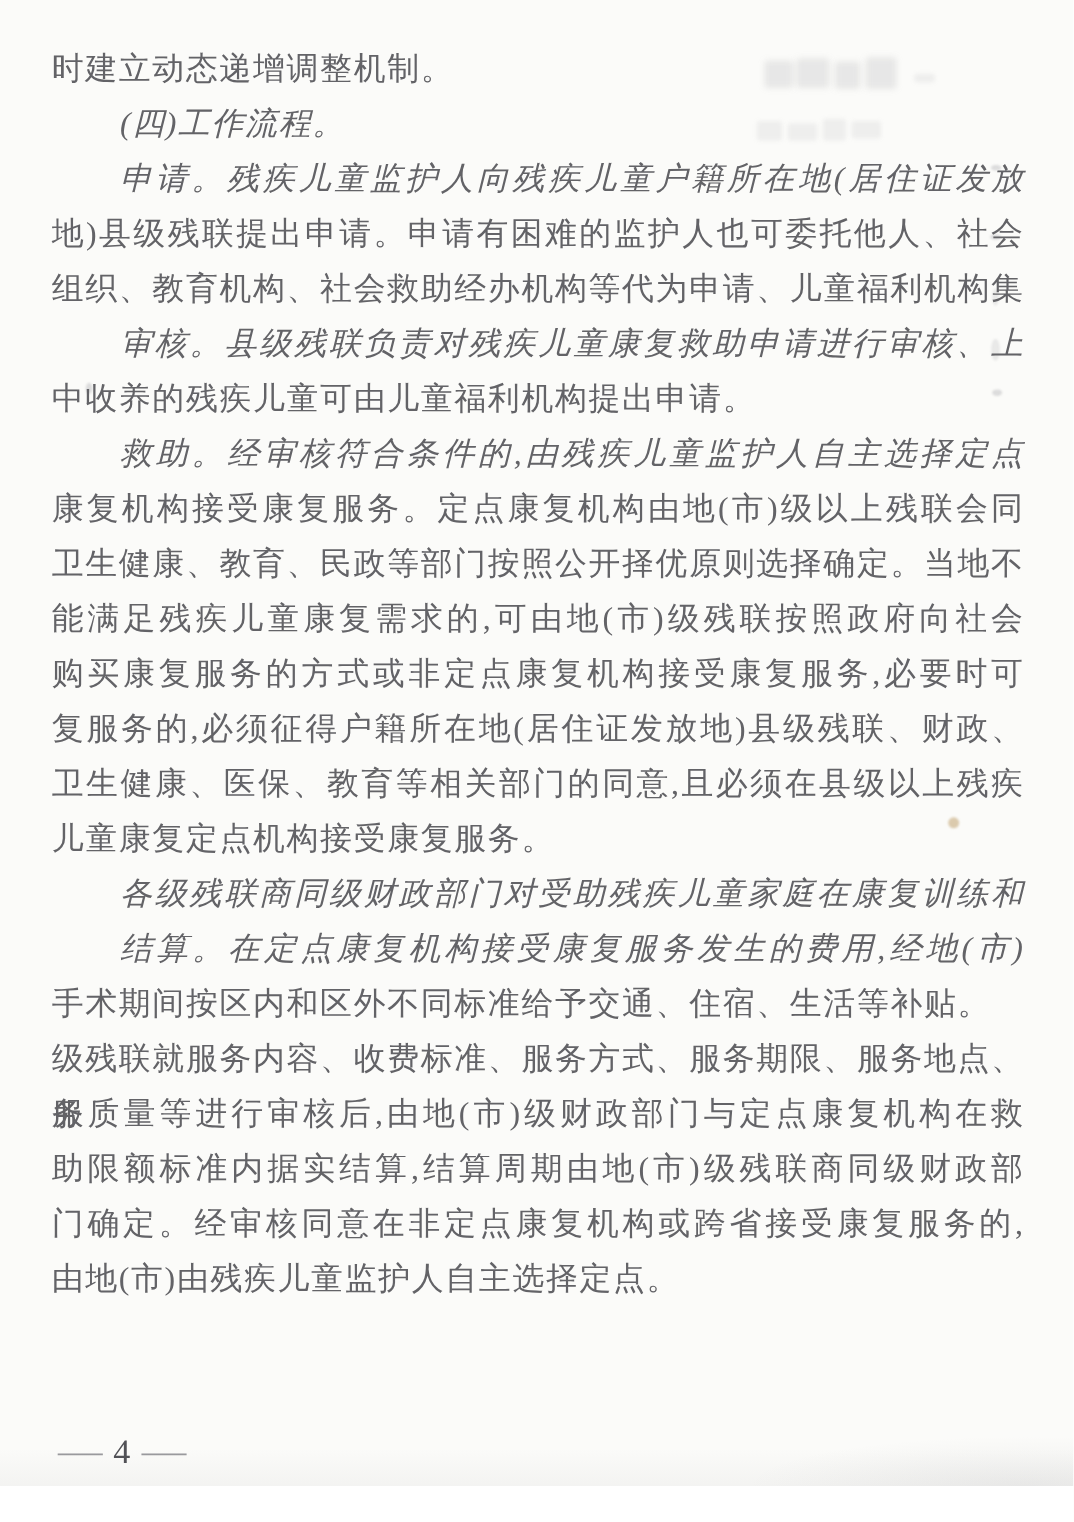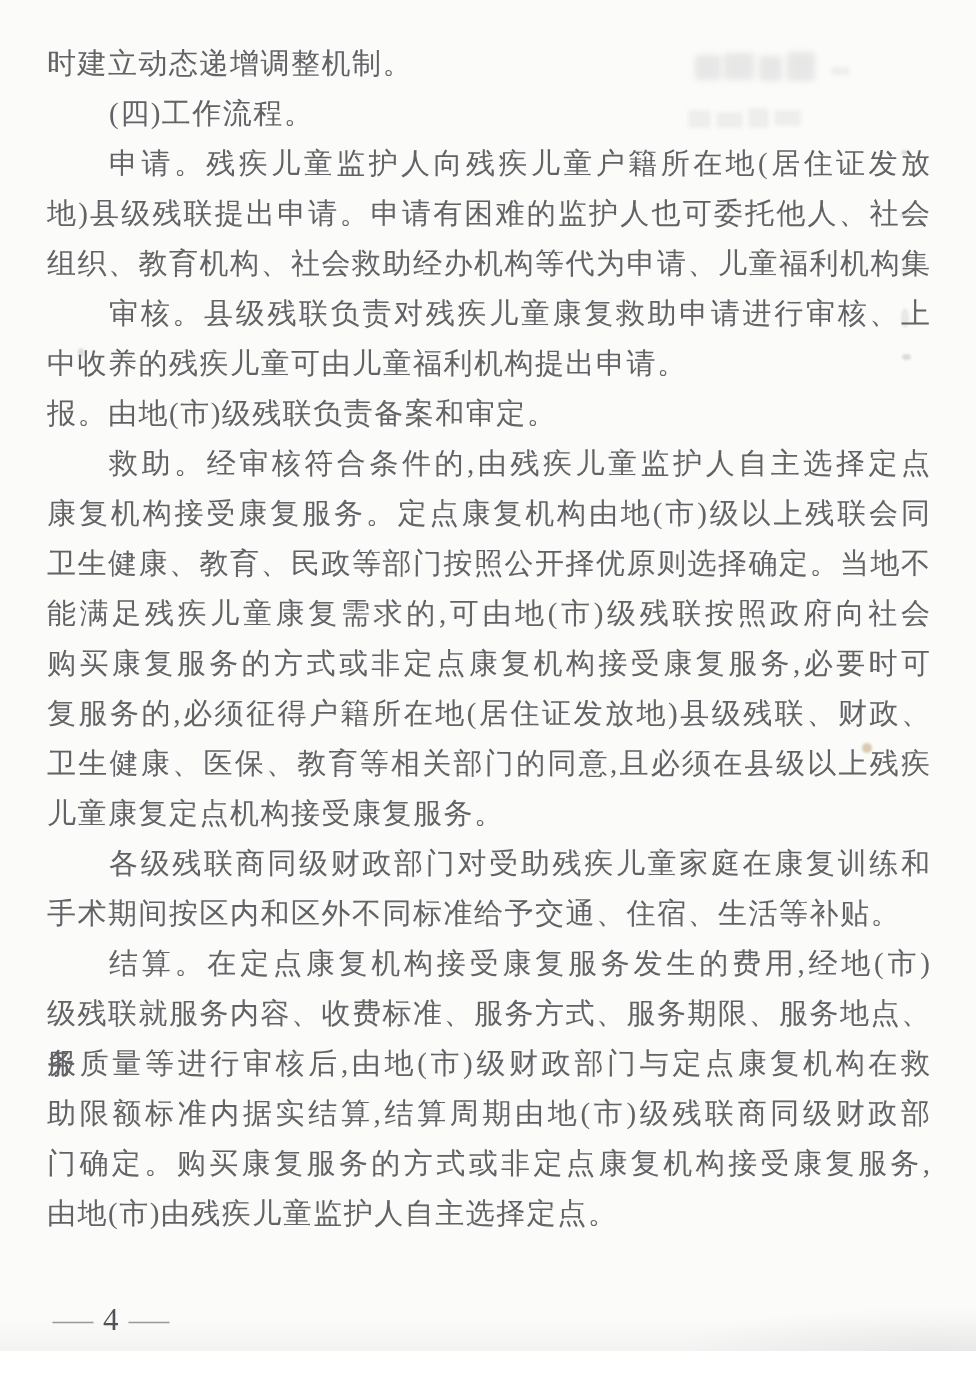--- a/index.html
+++ b/index.html
@@ -31,20 +31,21 @@
     height: 50px;
     line-height: 50px;
     font-size: 29px;
     letter-spacing: 1.5px;
     color: #636367;
     white-space: nowrap;
     text-rendering: optimizeLegibility;
   }
   .line.indent {
     text-indent: 62px;
+    font-style: italic;
   }
   .line.fill {
     white-space: normal;
     letter-spacing: 1px;
     text-align: justify;
     text-align-last: justify;
   }
   
   .footer {
     position: absolute;
@@ -130,36 +131,35 @@
   <div class="tan-dot" style="left:862px; top:743px; width:10px; height:10px;"></div>
 
   <div class="doc-body" style="color: rgb(99, 99, 103);">
       <div class="line">时建立动态递增调整机制。</div>
       <div class="line indent">(四)工作流程。</div>
       <div class="line indent fill">申请。残疾儿童监护人向残疾儿童户籍所在地(居住证发放</div>
       <div class="line fill">地)县级残联提出申请。申请有困难的监护人也可委托他人、社会</div>
       <div class="line fill">组织、教育机构、社会救助经办机构等代为申请、儿童福利机构集</div>
       <div class="line indent fill">审核。县级残联负责对残疾儿童康复救助申请进行审核、上</div>
       <div class="line">中收养的残疾儿童可由儿童福利机构提出申请。</div>
-      <div class="line">报。由地(市)级残联负责备案和审定。</div>
       <div class="line indent fill">救助。经审核符合条件的,由残疾儿童监护人自主选择定点</div>
       <div class="line fill">康复机构接受康复服务。定点康复机构由地(市)级以上残联会同</div>
       <div class="line fill">卫生健康、教育、民政等部门按照公开择优原则选择确定。当地不</div>
       <div class="line fill">能满足残疾儿童康复需求的,可由地(市)级残联按照政府向社会</div>
       <div class="line fill">购买康复服务的方式或非定点康复机构接受康复服务,必要时可</div>
       <div class="line fill">复服务的,必须征得户籍所在地(居住证发放地)县级残联、财政、</div>
       <div class="line fill">卫生健康、医保、教育等相关部门的同意,且必须在县级以上残疾</div>
       <div class="line">儿童康复定点机构接受康复服务。</div>
       <div class="line indent fill">各级残联商同级财政部门对受助残疾儿童家庭在康复训练和</div>
+      <div class="line indent fill">结算。在定点康复机构接受康复服务发生的费用,经地(市)</div>
       <div class="line">手术期间按区内和区外不同标准给予交通、住宿、生活等补贴。</div>
-      <div class="line indent fill">结算。在定点康复机构接受康复服务发生的费用,经地(市)</div>
       <div class="line fill">级残联就服务内容、收费标准、服务方式、服务期限、服务地点、服</div>
       <div class="line fill">务质量等进行审核后,由地(市)级财政部门与定点康复机构在救</div>
       <div class="line fill">助限额标准内据实结算,结算周期由地(市)级残联商同级财政部</div>
-      <div class="line fill">门确定。购买康复服务的方式或非定点康复机构接受康复服务,</div>
+      <div class="line fill">门确定。经审核同意在非定点康复机构或跨省接受康复服务的,</div>
       <div class="line">由地(市)由残疾儿童监护人自主选择定点。</div>
     </div>
 
   <div class="footer">
     <span class="dash">—</span>
     <span class="num">4</span>
     <span class="dash">—</span>
   </div>
 
   <div class="bottom-shade"></div>

